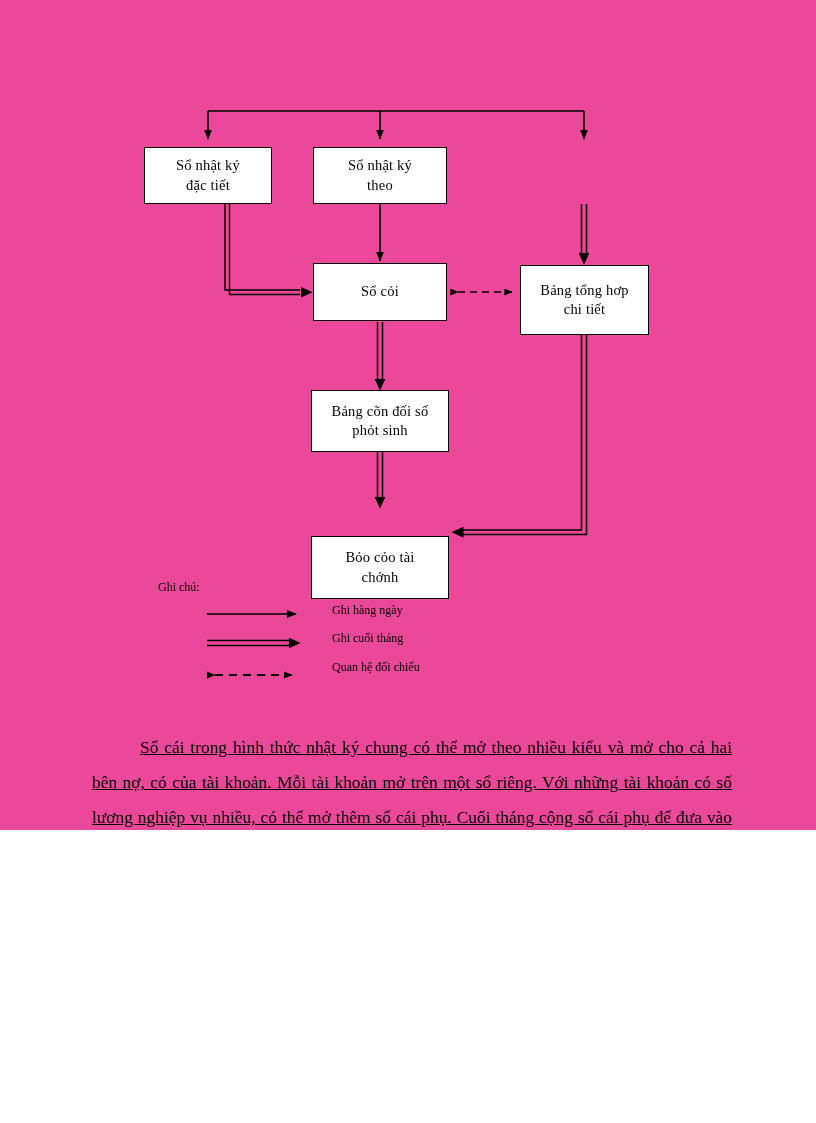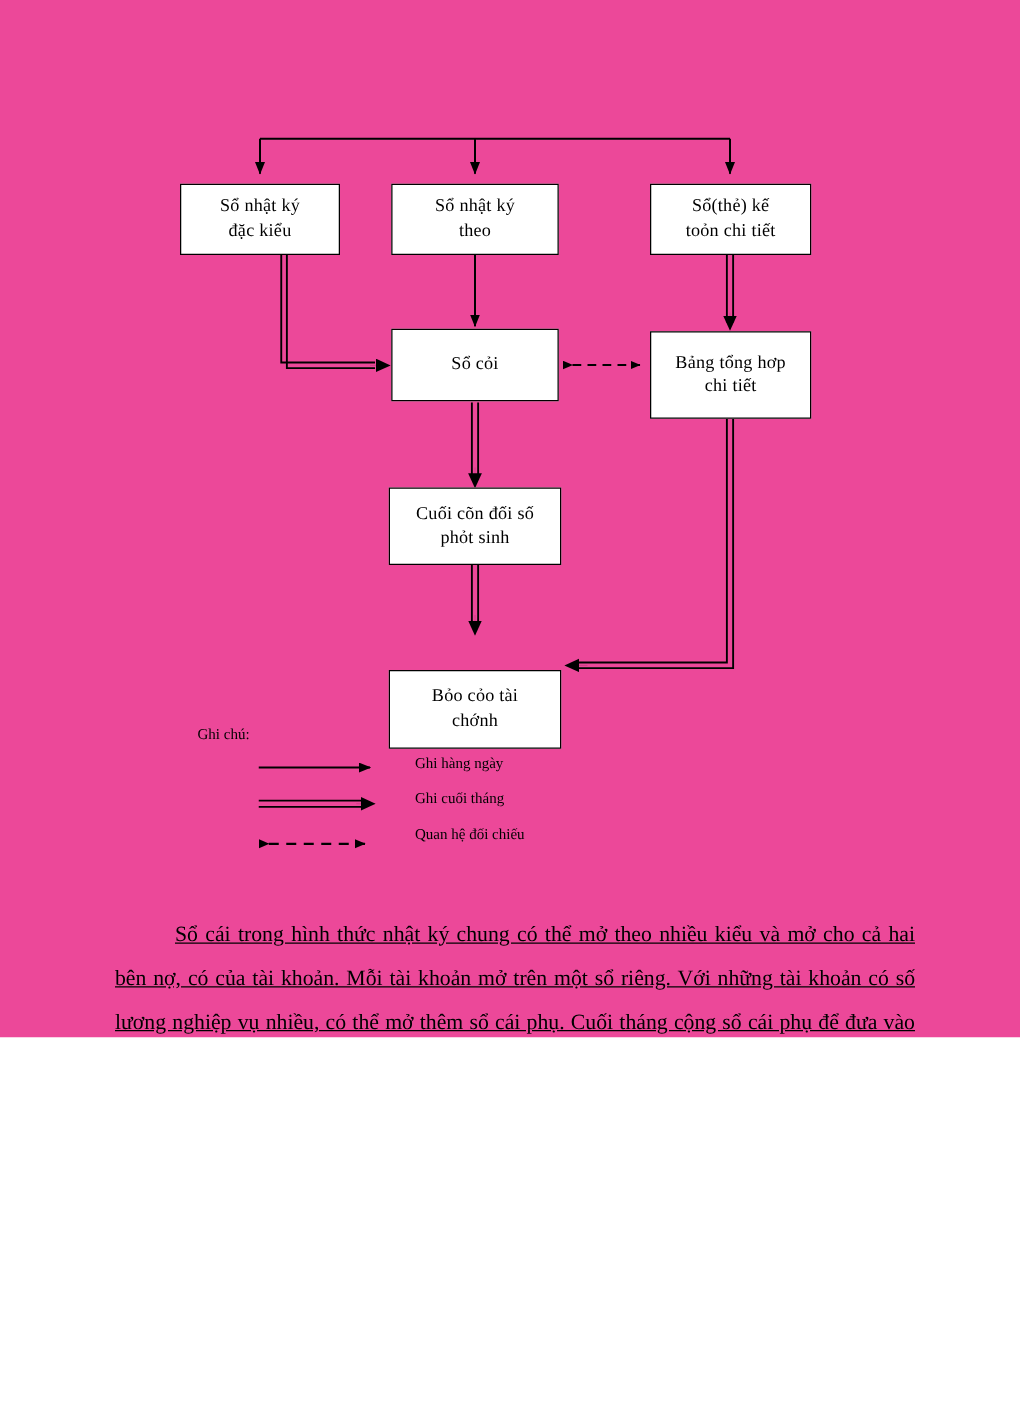--- a/index.html
+++ b/index.html
@@ -179,44 +179,40 @@
       
       <g stroke="#000000" stroke-width="1.5" fill="none">
         <path d="M581.5,335 L581.5,530 L460,530"></path>
         <path d="M586.5,335 L586.5,534.5 L460,534.5"></path>
       </g>
       <path d="M470,532.3 L452,532.3" stroke="#000000" stroke-width="0.1" fill="none" marker-end="url(#arrowSolidLeft)"></path>
     </svg>
 
     <div class="node" style="left:144px; top:147px; width:128px; height:57px;">
       <span class="ln">Sổ nhật ký</span>
-      <span class="ln">đặc kiểu</span>
+      <span class="ln">đặc tiết</span>
     </div>
 
     <div class="node" style="left:313px; top:147px; width:134px; height:57px;">
       <span class="ln">Sổ nhật ký</span>
       <span class="ln">theo</span>
     </div>
 
-    <div class="node" style="left:520px; top:147px; width:129px; height:57px;">
-      <span class="ln">Sổ(thẻ) kế</span>
-      <span class="ln">toỏn chi tiết</span>
-    </div>
 
     <div class="node" style="left:520px; top:265px; width:129px; height:70px;">
       <span class="ln">Bảng tổng hơp</span>
       <span class="ln">chi tiết</span>
     </div>
 
     <div class="node" style="left:313px; top:263px; width:134px; height:58px;">
       <span class="ln">Sổ cỏi</span>
     </div>
 
     <div class="node" style="left:311px; top:390px; width:138px; height:62px;">
-      <span class="ln">Cuối cõn đối số</span>
+      <span class="ln">Bảng cõn đối số</span>
       <span class="ln">phỏt sinh</span>
     </div>
 
     <div class="node" style="left:311px; top:536px; width:138px; height:63px;text-align:center;">
       <span class="ln">Bỏo cỏo tài</span>
       <span class="ln">chớnh</span>
     </div>
   </div>
 
   <div id="legend" style="top:580px;">

